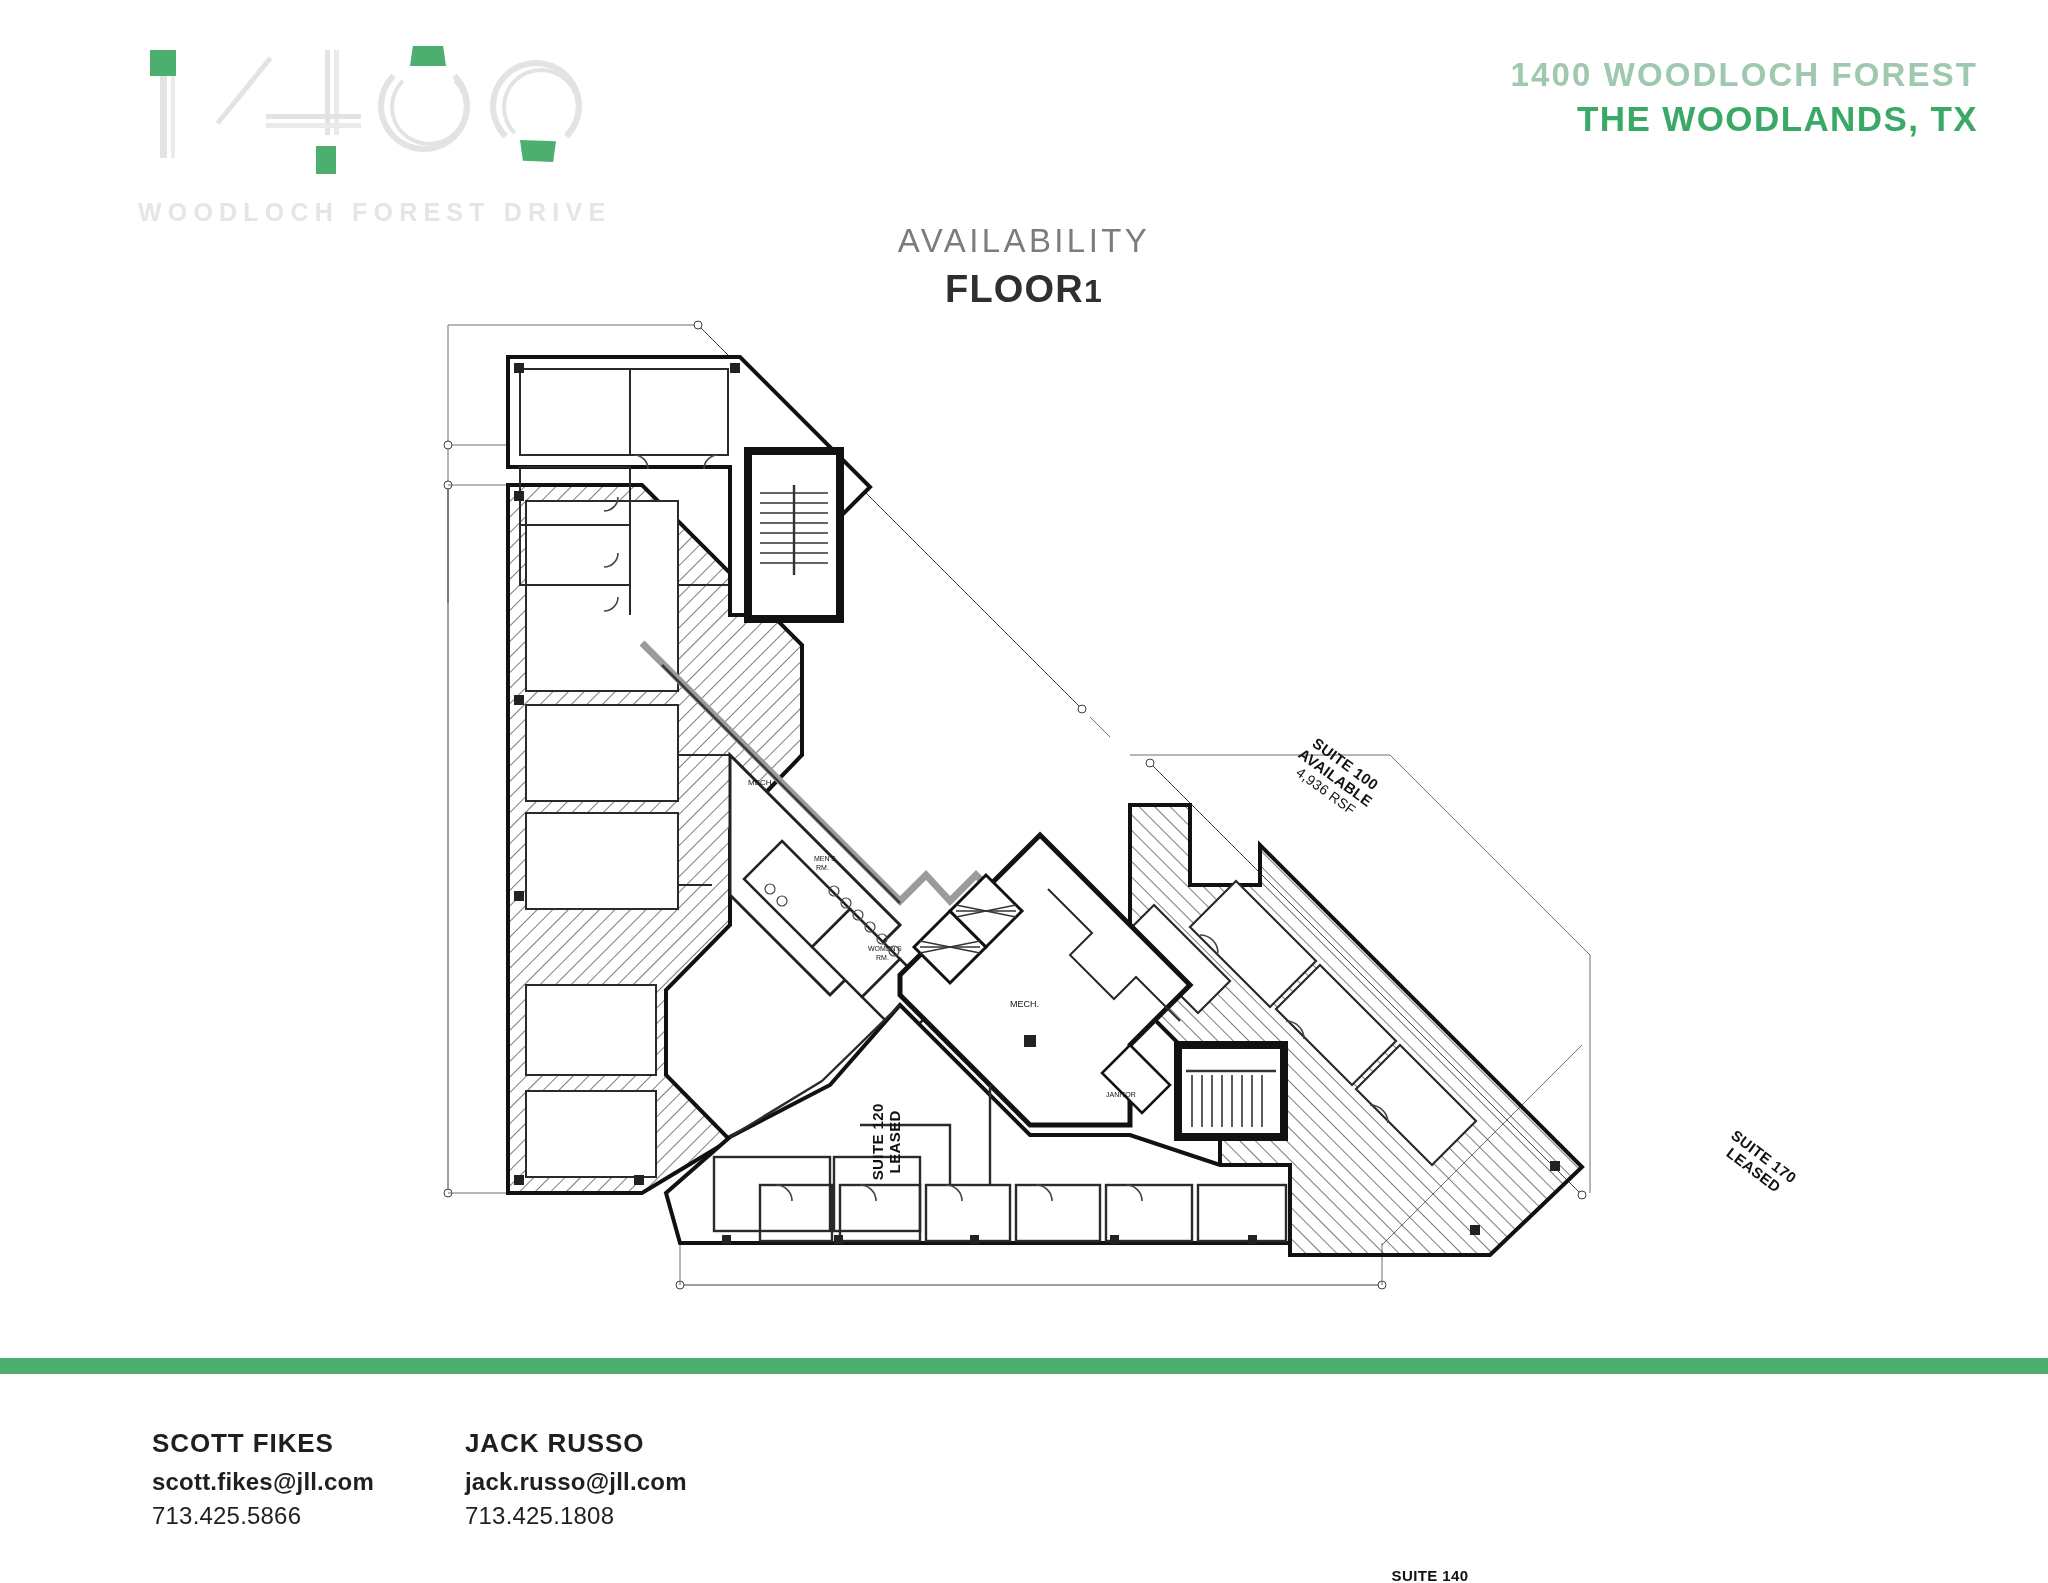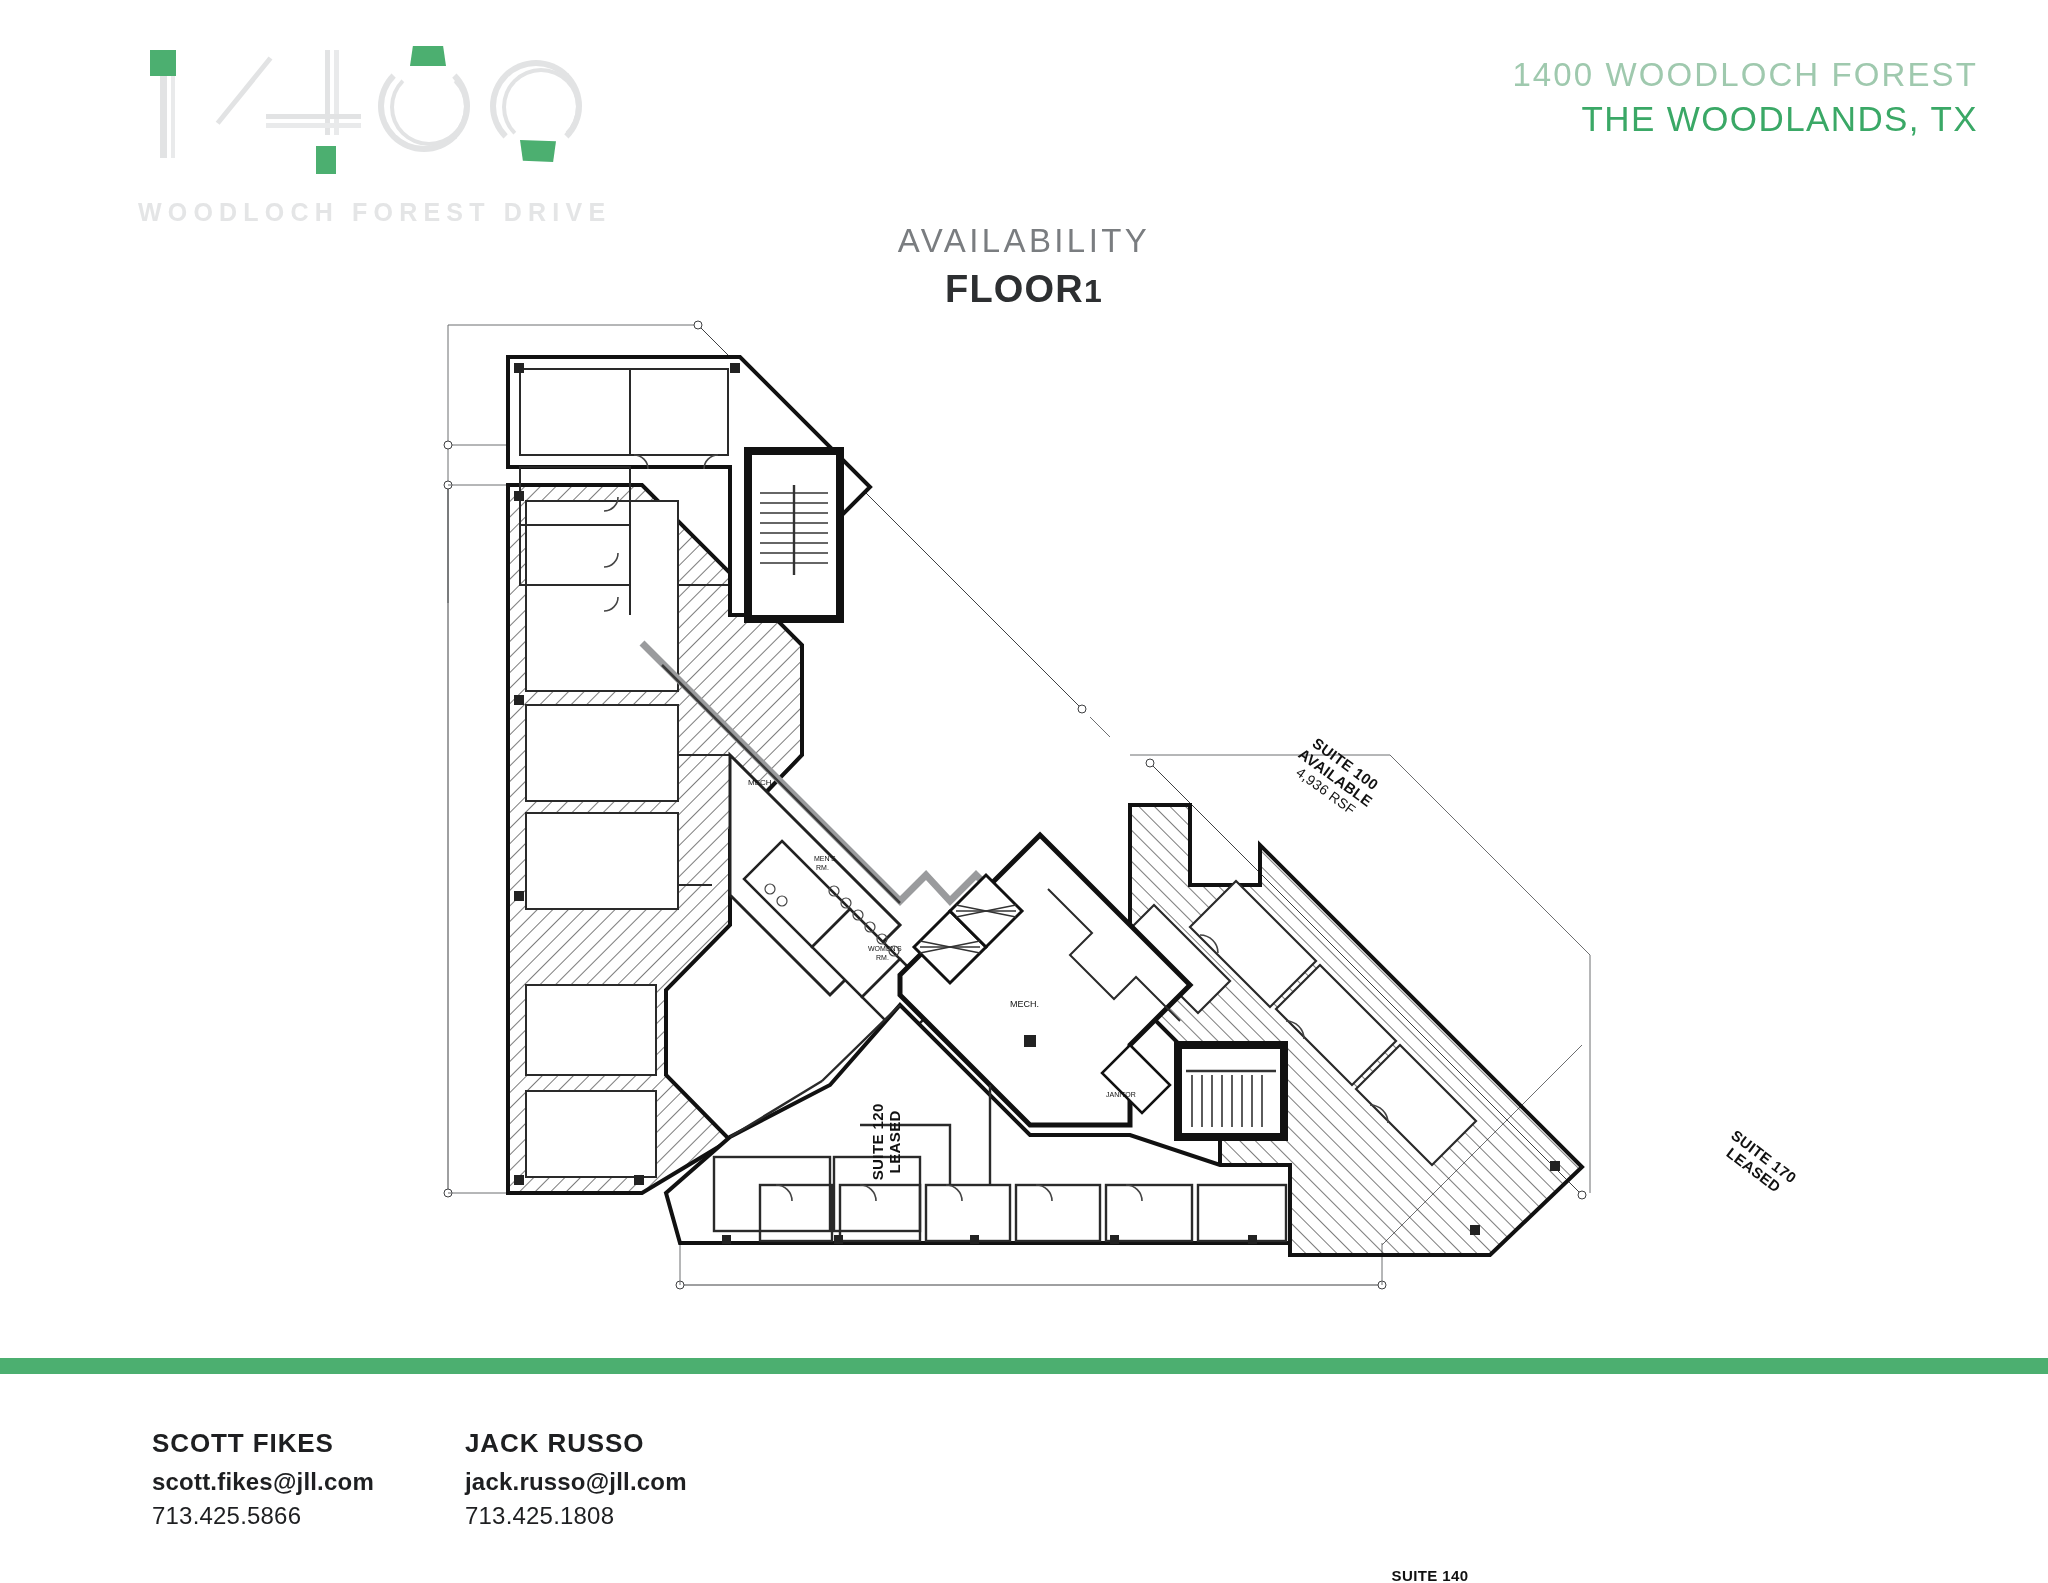--- a/index.html
+++ b/index.html
@@ -36,22 +36,22 @@
   .lg-ring.r3 { left:352px; top:32px; width:92px; height:92px; border-bottom-color:transparent; }
   .lg-ring.r4 { left:364px; top:40px; width:78px; height:78px; border-bottom-color:transparent; border-width:4px; }
   .lg-cap2 { position:absolute; left:382px; top:112px; width:36px; height:22px; background:#4caf70;
              clip-path:polygon(0 0,100% 6%,92% 100%,8% 94%); }
 
   #logo-sub { position:absolute; left:0px; top:170px; font-size:25px; font-weight:bold;
               letter-spacing:6.2px; color:#e4e5e6; white-space:nowrap; }
 
   
   #hdr { position:absolute; right:70px; top:56px; text-align:right; }
-  #hdr-l1 { font-size:33px; font-weight:400; letter-spacing:2.1px; color:#9fc9ae; white-space:nowrap; }
-  #hdr-l2 { font-size:35px; font-weight:normal; letter-spacing:1.4px; color:#3aa866;
+  #hdr-l1 { font-size:33px; font-weight:700; letter-spacing:2.1px; color:#9fc9ae; white-space:nowrap; }
+  #hdr-l2 { font-size:35px; font-weight:bold; letter-spacing:1.4px; color:#3aa866;
             white-space:nowrap; margin-top:5px; }
 
   
   #title { position:absolute; left:0; top:222px; width:2048px; text-align:center; }
   #title-sm { font-size:33px; font-weight:300; letter-spacing:3.4px; color:#7a7d80; }
   #title-lg { font-size:38px; font-weight:bold; letter-spacing:1.2px; color:#2d2f31; margin-top:8px; }
   #title-lg .fl { font-size:32px; }
 
   
   #plan-wrap { position:absolute; left:430px; top:285px; width:1180px; height:1070px; }

